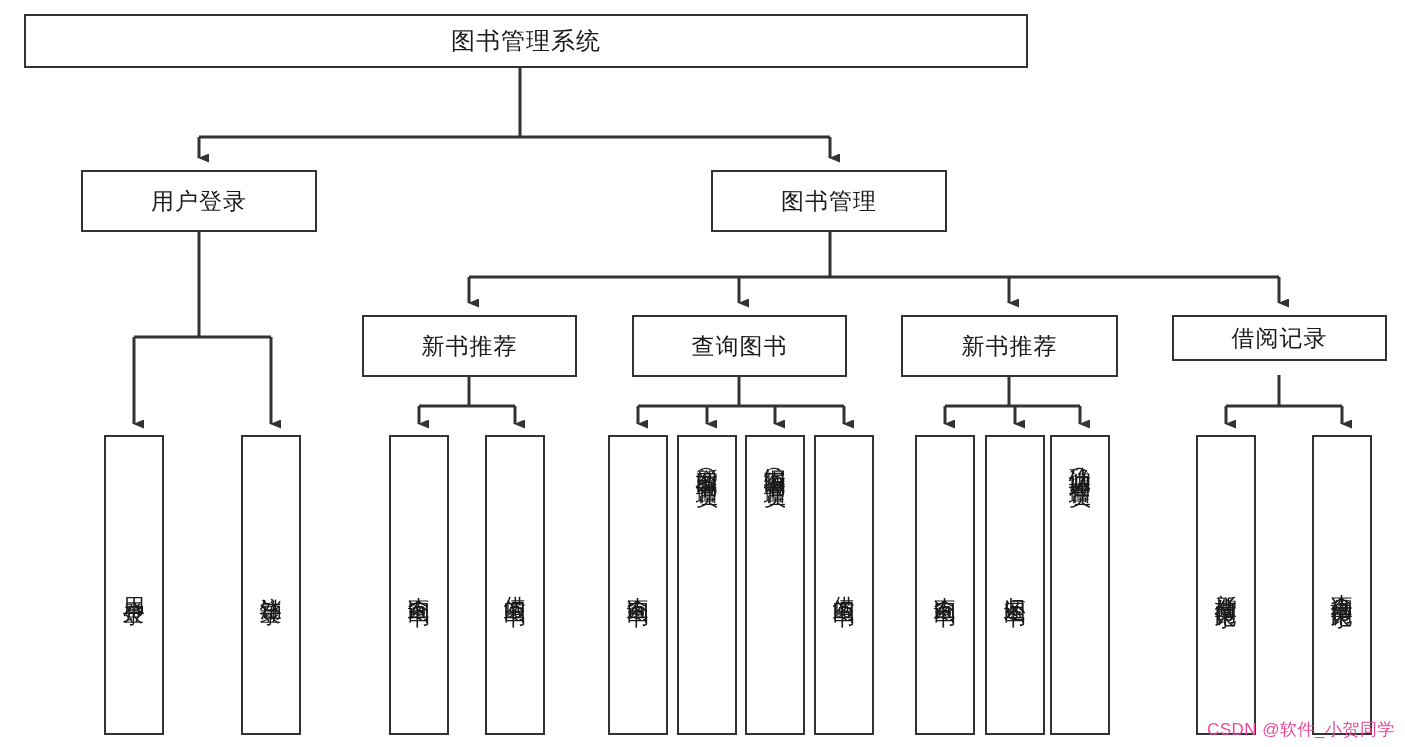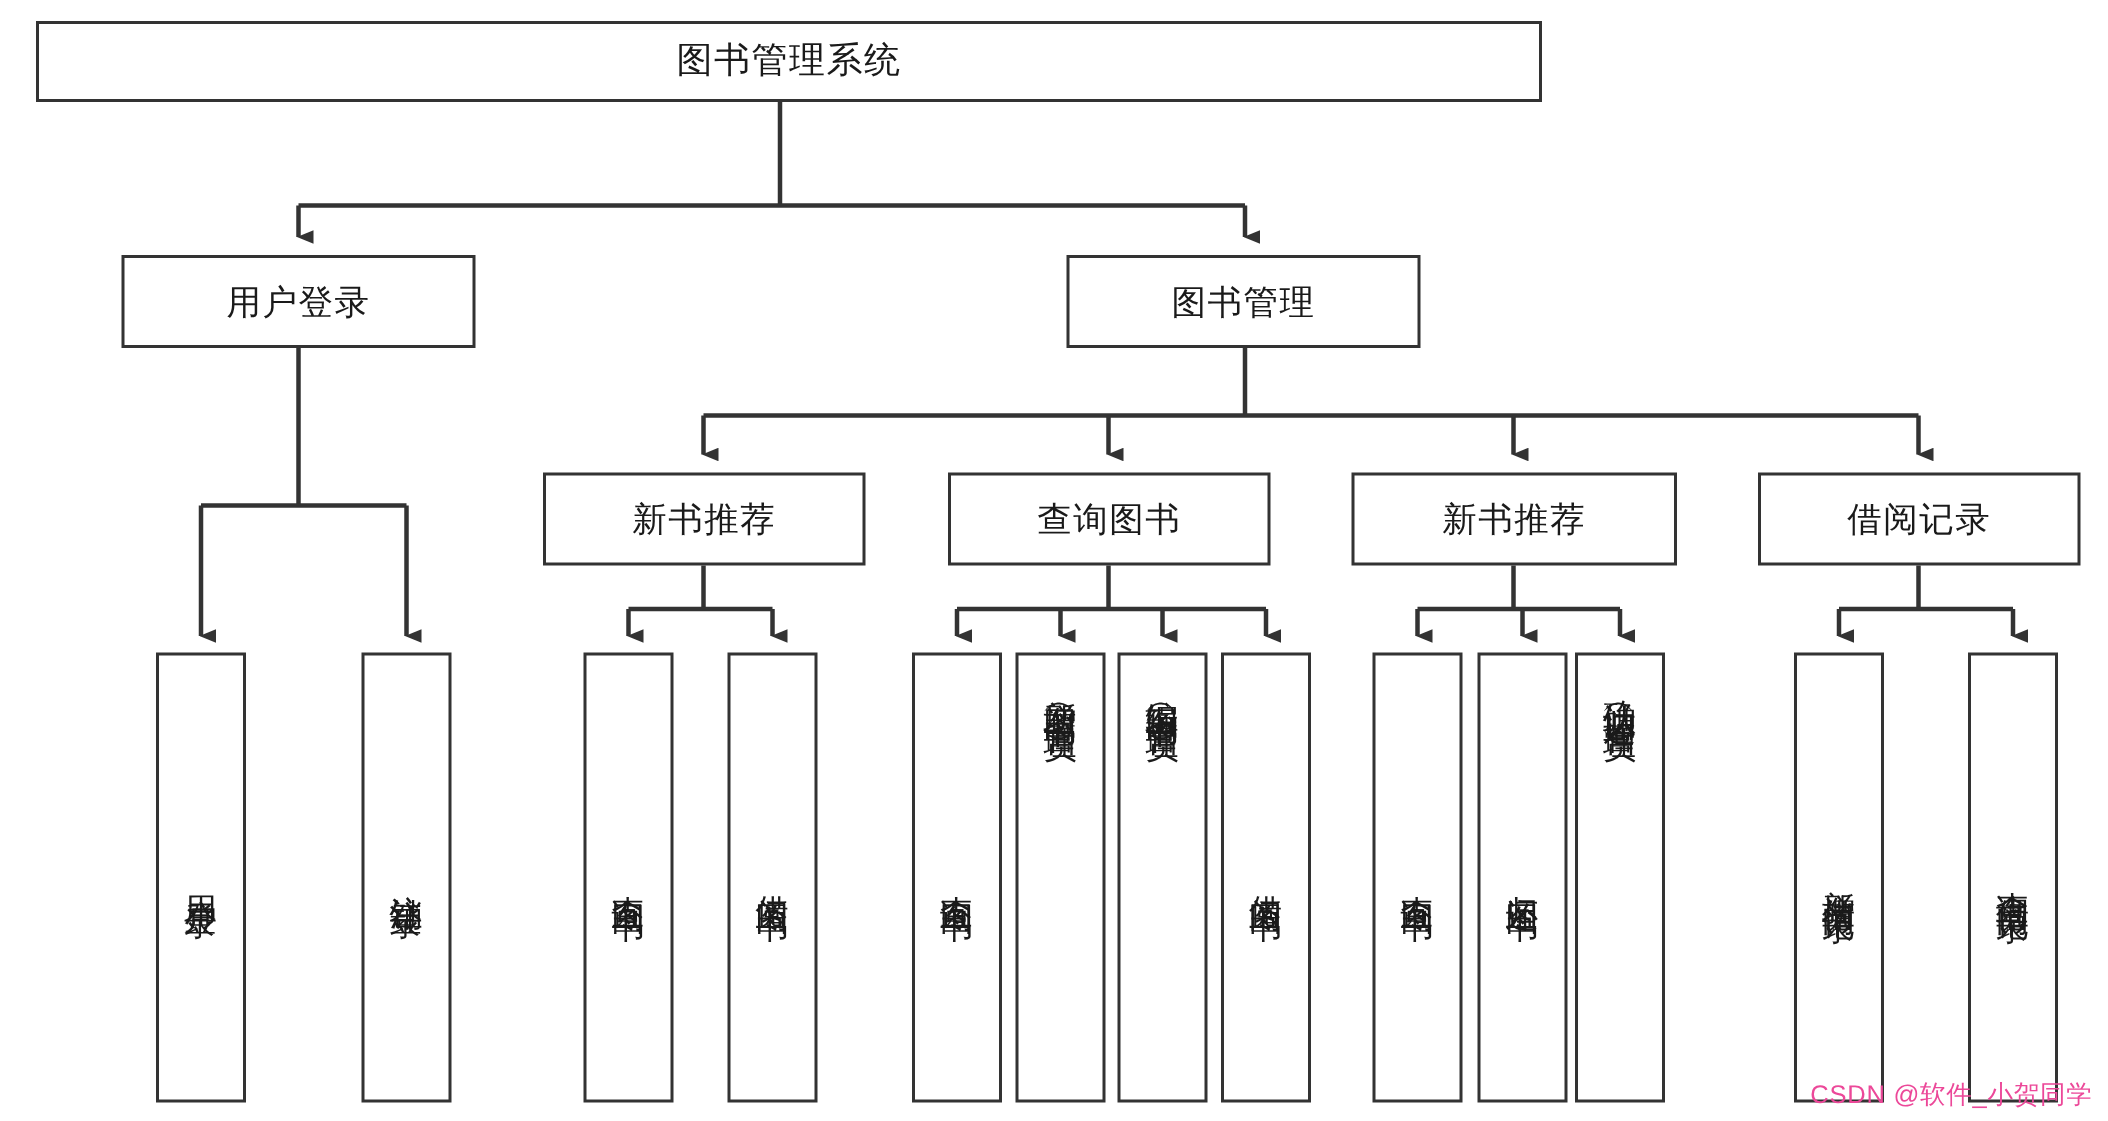--- a/index.html
+++ b/index.html
@@ -147,21 +147,21 @@
 
   <div class="node horiz" style="left:711px; top:170px; width:236px; height:62px;">
     <span class="node-label">图书管理</span>
   </div>
   <div class="node horiz" style="left:632px; top:315px; width:215px; height:62px;">
     <span class="node-label">查询图书</span>
   </div>
   <div class="node horiz" style="left:901px; top:315px; width:217px; height:62px;">
     <span class="node-label">新书推荐</span>
   </div>
-  <div class="node horiz" style="left:1172px; top:315px; width:215px; height:62px;">
+  <div class="node horiz" style="left:1172px; top:315px; width:215px; height:46px;">
     <span class="node-label">借阅记录</span>
   </div>
 
   <div class="node leaf centered" style="left:104px; top:435px; width:60px; height:300px;">
     <span class="node-label">用户登录</span>
   </div>
   <div class="node leaf centered" style="left:241px; top:435px; width:60px; height:300px;">
     <span class="node-label">注销登录</span>
   </div>
 

